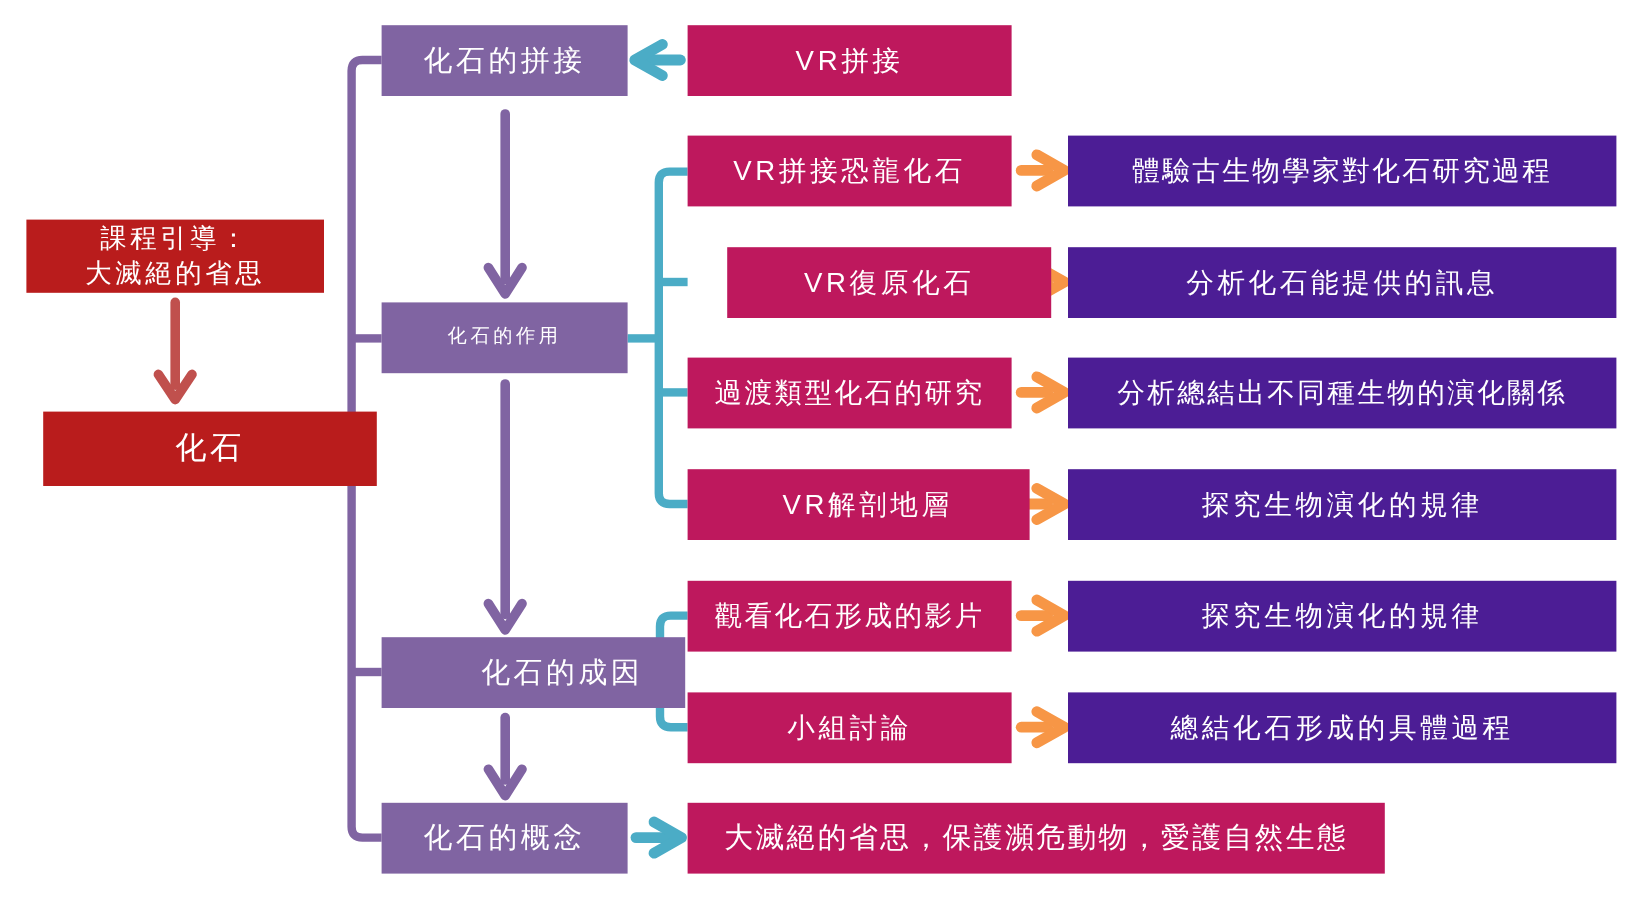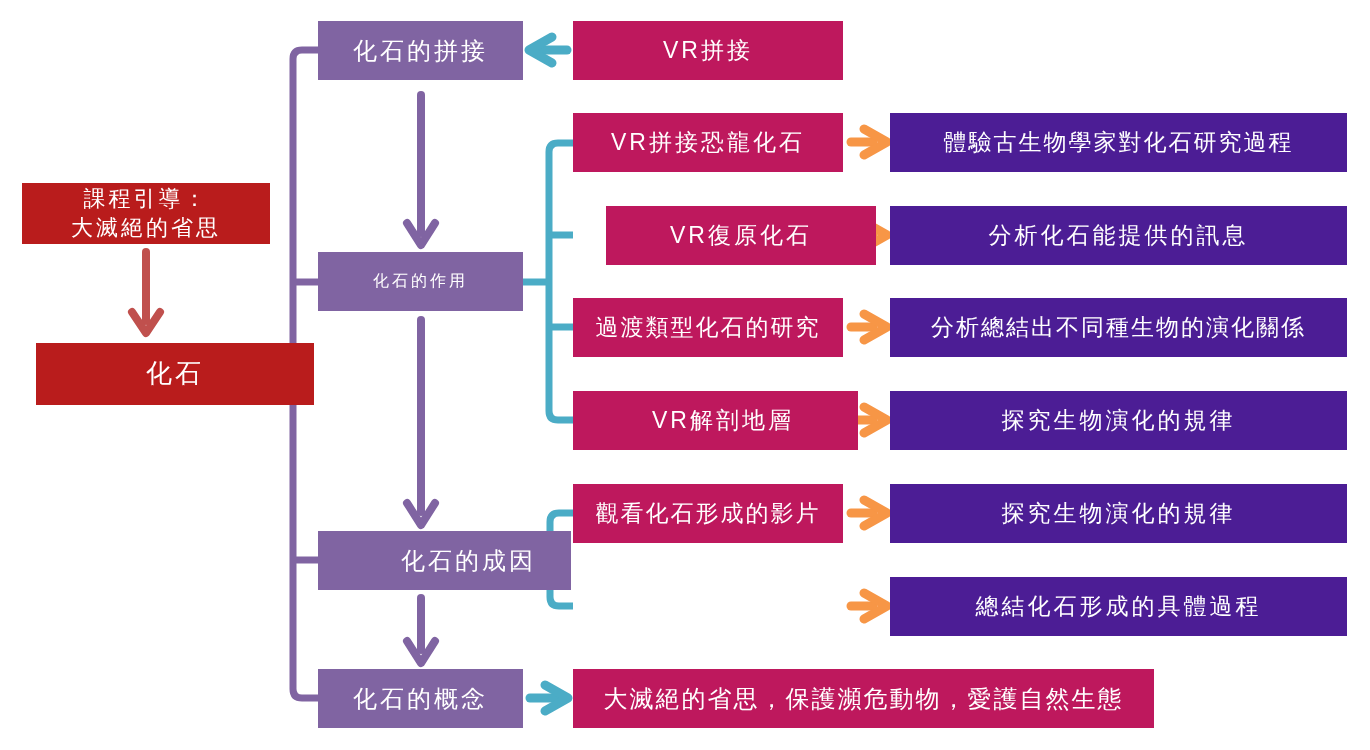--- a/index.html
+++ b/index.html
@@ -113,20 +113,21 @@
   <div class="box purple" style="left:318px;top:252px;width:205px;height:59px;font-size:16px;">化石的作用</div>
   <div class="box purple" style="left:318px;top:531px;width:205px;height:59px;font-size:24px;padding-left:48px;">化石的成因</div>
   <div class="box purple" style="left:318px;top:669px;width:205px;height:59px;font-size:24px;">化石的概念</div>
 
   <div class="box teal" style="left:573px;top:21px;width:270px;height:59px;font-size:23px;">VR拼接</div>
   <div class="box teal" style="left:573px;top:113px;width:270px;height:59px;font-size:23px;">VR拼接恐龍化石</div>
   <div class="box teal" style="left:606px;top:206px;width:270px;height:59px;font-size:23px;">VR復原化石</div>
   <div class="box teal" style="left:573px;top:298px;width:270px;height:59px;font-size:23px;letter-spacing:2px;">過渡類型化石的研究</div>
   <div class="box teal" style="left:573px;top:391px;width:270px;height:59px;font-size:23px;padding-left:15px;">VR解剖地層</div>
   <div class="box teal" style="left:573px;top:484px;width:270px;height:59px;font-size:23px;letter-spacing:2px;">觀看化石形成的影片</div>
+  <div class="box teal" style="left:573px;top:577px;width:270px;height:59px;font-size:23px;">小組討論</div>
   <div class="box teal" style="left:573px;top:669px;width:581px;height:59px;font-size:24px;letter-spacing:2px;">大滅絕的省思，保護瀕危動物，愛護自然生態</div>
 
   <div class="box orange" style="left:890px;top:113px;width:457px;height:59px;font-size:23px;letter-spacing:2px;">體驗古生物學家對化石研究過程</div>
   <div class="box orange" style="left:890px;top:206px;width:457px;height:59px;font-size:23px;">分析化石能提供的訊息</div>
   <div class="box orange" style="left:890px;top:298px;width:457px;height:59px;font-size:23px;letter-spacing:2px;">分析總結出不同種生物的演化關係</div>
   <div class="box orange" style="left:890px;top:391px;width:457px;height:59px;font-size:23px;text-align:right;">探究生物演化的規律</div>
   <div class="box orange" style="left:890px;top:484px;width:457px;height:59px;font-size:23px;">探究生物演化的規律</div>
   <div class="box orange" style="left:890px;top:577px;width:457px;height:59px;font-size:23px;">總結化石形成的具體過程</div>
 
 </div>

